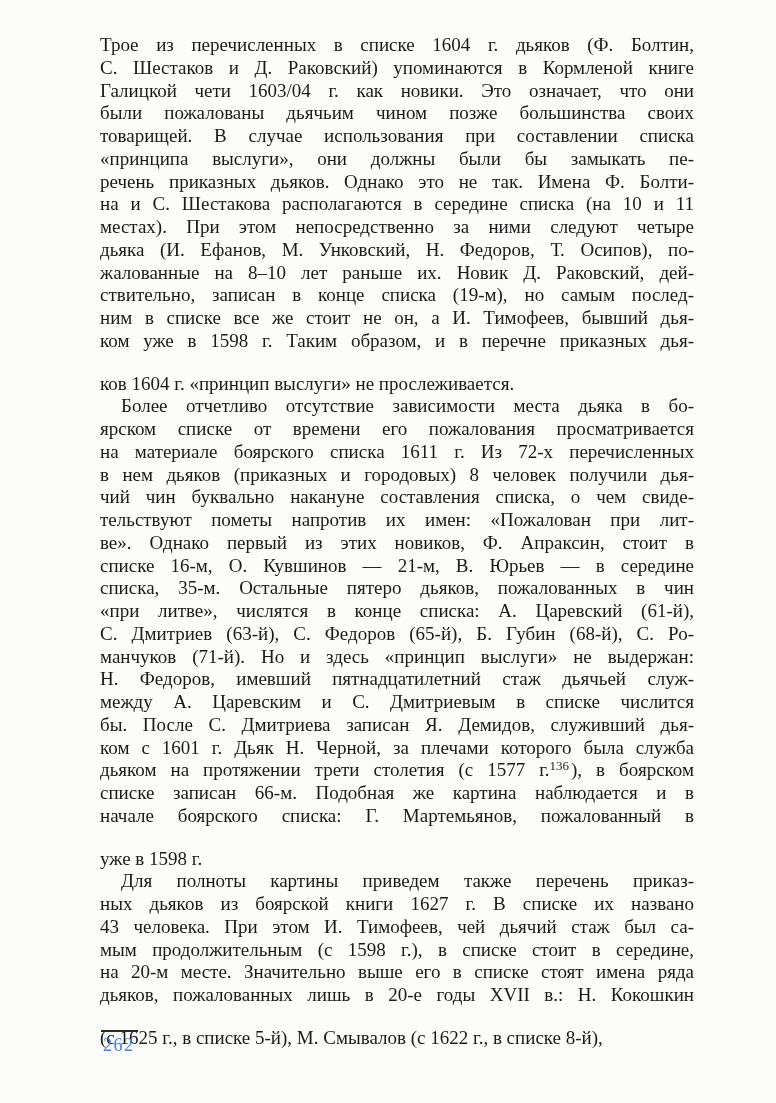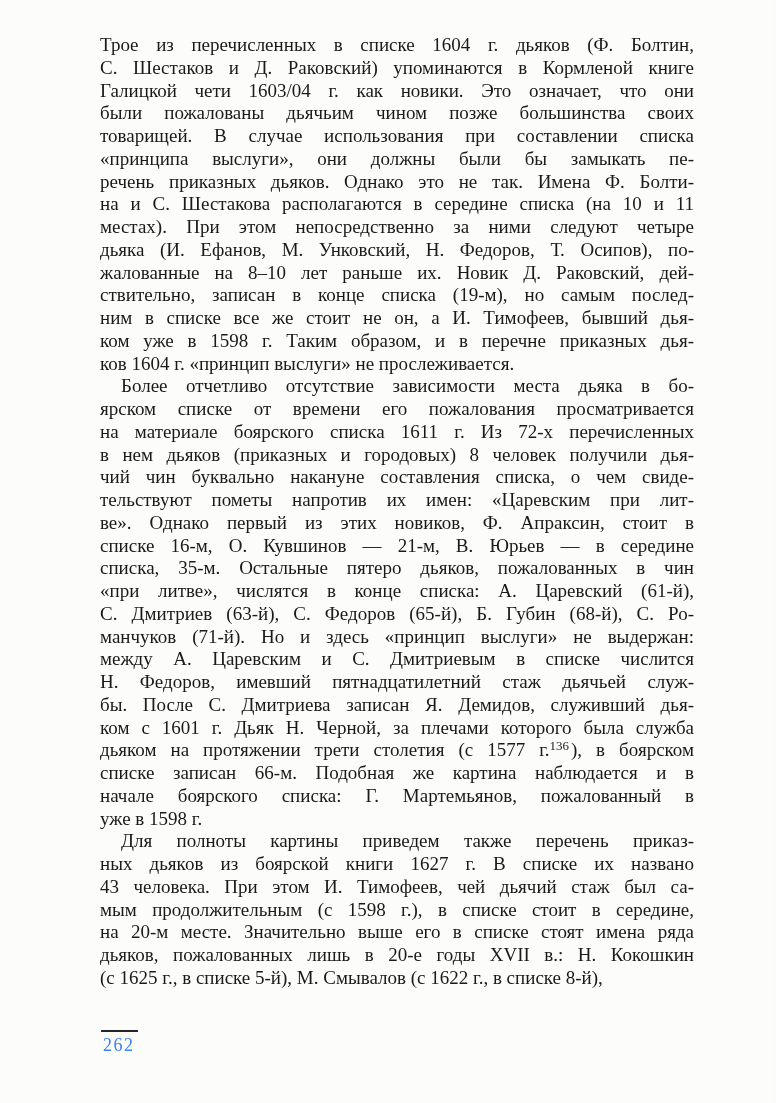--- a/index.html
+++ b/index.html
@@ -29,20 +29,21 @@
     padding: 0;
   }
   .line {
     text-align: justify;
     text-align-last: justify;
     height: 22.75px;
     overflow: visible;
   }
   .paragraph .line:last-child {
     text-align-last: left;
+    margin-top: 20px;
   }
   .paragraph.indented .line:first-child {
     text-indent: 21px;
   }
   sup.fnref {
     font-size: 13px;
     line-height: 0;
     vertical-align: baseline;
     position: relative;
     top: -0.45em;
@@ -84,29 +85,29 @@
         <div class="line">ним в списке все же стоит не он, а И. Тимофеев, бывший дья-</div>
         <div class="line">ком уже в 1598 г. Таким образом, и в перечне приказных дья-</div>
         <div class="line">ков 1604 г. «принцип выслуги» не прослеживается.</div>
       </div>
       <div class="paragraph indented">
         <div class="line">Более отчетливо отсутствие зависимости места дьяка в бо-</div>
         <div class="line">ярском списке от времени его пожалования просматривается</div>
         <div class="line">на материале боярского списка 1611 г. Из 72-х перечисленных</div>
         <div class="line">в нем дьяков (приказных и городовых) 8 человек получили дья-</div>
         <div class="line">чий чин буквально накануне составления списка, о чем свиде-</div>
-        <div class="line">тельствуют пометы напротив их имен: «Царевским при лит-</div>
+        <div class="line">тельствуют пометы напротив их имен: «Пожалован при лит-</div>
         <div class="line">ве». Однако первый из этих новиков, Ф. Апраксин, стоит в</div>
         <div class="line">списке 16-м, О. Кувшинов — 21-м, В. Юрьев — в середине</div>
         <div class="line">списка, 35-м. Остальные пятеро дьяков, пожалованных в чин</div>
         <div class="line">«при литве», числятся в конце списка: А. Царевский (61-й),</div>
         <div class="line">С. Дмитриев (63-й), С. Федоров (65-й), Б. Губин (68-й), С. Ро-</div>
         <div class="line">манчуков (71-й). Но и здесь «принцип выслуги» не выдержан:</div>
+        <div class="line">Н. Федоров, имевший пятнадцатилетний стаж дьячьей служ-</div>
         <div class="line">между А. Царевским и С. Дмитриевым в списке числится</div>
-        <div class="line">Н. Федоров, имевший пятнадцатилетний стаж дьячьей служ-</div>
         <div class="line">бы. После С. Дмитриева записан Я. Демидов, служивший дья-</div>
         <div class="line">ком с 1601 г. Дьяк Н. Черной, за плечами которого была служба</div>
         <div class="line"><span>дьяком на протяжении трети столетия (с 1577 г.</span><sup class="fnref">136</sup><span>), в боярском</span></div>
         <div class="line">списке записан 66-м. Подобная же картина наблюдается и в</div>
         <div class="line">начале боярского списка: Г. Мартемьянов, пожалованный в</div>
         <div class="line">уже в 1598 г.</div>
       </div>
       <div class="paragraph indented">
         <div class="line">Для полноты картины приведем также перечень приказ-</div>
         <div class="line">ных дьяков из боярской книги 1627 г. В списке их названо</div>

